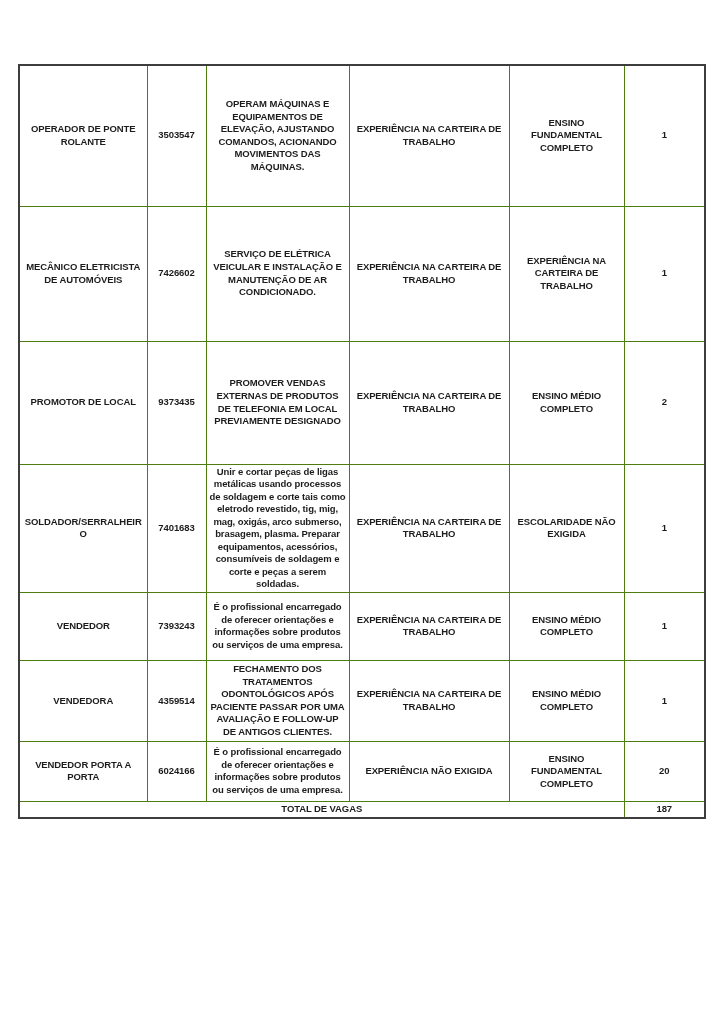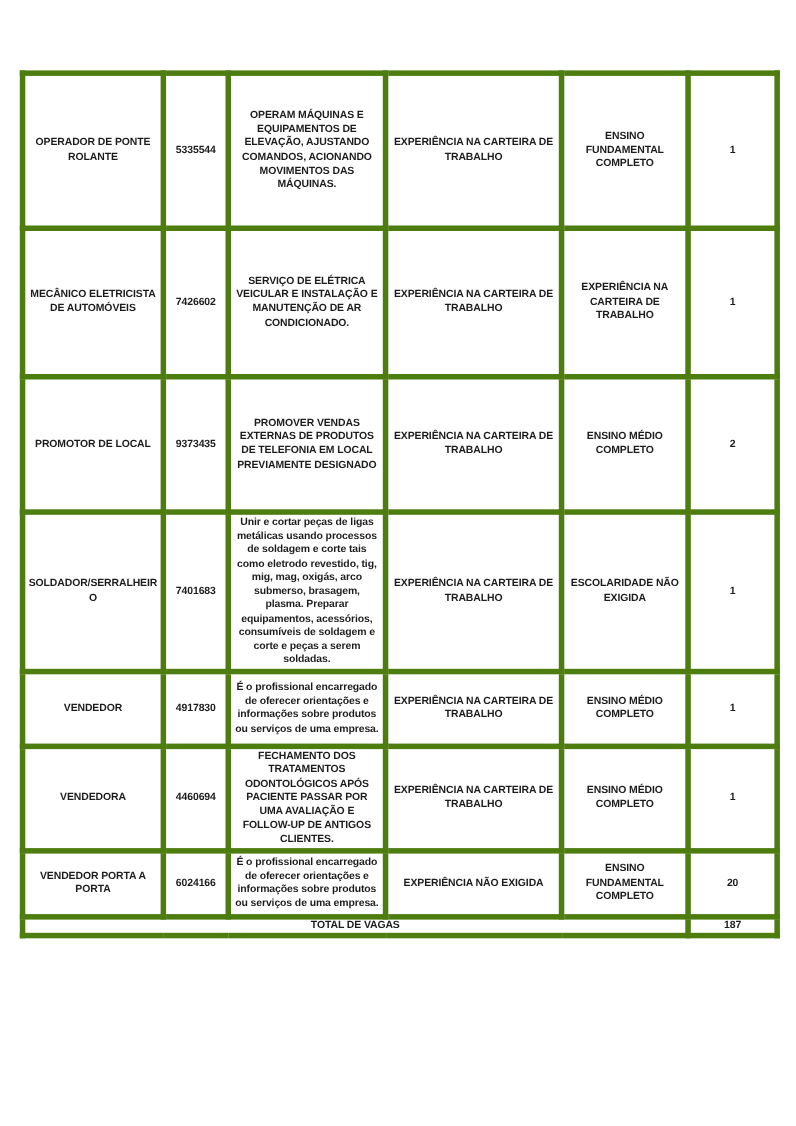--- a/index.html
+++ b/index.html
@@ -24,21 +24,21 @@
   table.jobs-table {
     position: absolute;
     left: 18px;
     top: 64px;
     width: 686px;
     border-collapse: collapse;
     table-layout: fixed;
     border: 2px solid #3d3d3d;
   }
   table.jobs-table td {
-    border: 5px solid #4d7c0f;
+    border: 1px solid #4d7c0f;
     text-align: center;
     vertical-align: middle;
     font-size: 9.5px;
     font-weight: bold;
     line-height: 1.32;
     padding: 1px 3px;
     letter-spacing: -0.1px;
     word-wrap: break-word;
     overflow: hidden;
   }
@@ -58,21 +58,21 @@
       <col style="width:128px">
       <col style="width:59px">
       <col style="width:143px">
       <col style="width:160px">
       <col style="width:115px">
       <col style="width:81px">
     </colgroup>
     <tbody id="jobs-tbody">
       <tr class="job-row" style="height: 141px;">
     <td class="col-title">OPERADOR DE PONTE ROLANTE</td>
-    <td class="col-code">5335544</td>
+    <td class="col-code">3503547</td>
     <td class="col-desc">OPERAM MÁQUINAS E EQUIPAMENTOS DE ELEVAÇÃO, AJUSTANDO COMANDOS, ACIONANDO MOVIMENTOS DAS MÁQUINAS.</td>
     <td class="col-exp">EXPERIÊNCIA NA CARTEIRA DE TRABALHO</td>
     <td class="col-edu">ENSINO FUNDAMENTAL COMPLETO</td>
     <td class="col-count">1</td>
   </tr>
         <tr class="job-row" style="height: 135px;">
     <td class="col-title">MECÂNICO ELETRICISTA DE AUTOMÓVEIS</td>
     <td class="col-code">7426602</td>
     <td class="col-desc">SERVIÇO DE ELÉTRICA VEICULAR E INSTALAÇÃO E MANUTENÇÃO DE AR CONDICIONADO.</td>
     <td class="col-exp">EXPERIÊNCIA NA CARTEIRA DE TRABALHO</td>
@@ -90,29 +90,29 @@
         <tr class="job-row" style="height: 128px;">
     <td class="col-title">SOLDADOR/SERRALHEIRO</td>
     <td class="col-code">7401683</td>
     <td class="col-desc">Unir e cortar peças de ligas metálicas usando processos de soldagem e corte tais como eletrodo revestido, tig, mig, mag, oxigás, arco submerso, brasagem, plasma. Preparar equipamentos, acessórios, consumíveis de soldagem e corte e peças a serem soldadas.</td>
     <td class="col-exp">EXPERIÊNCIA NA CARTEIRA DE TRABALHO</td>
     <td class="col-edu">ESCOLARIDADE NÃO EXIGIDA</td>
     <td class="col-count">1</td>
   </tr>
         <tr class="job-row" style="height: 68px;">
     <td class="col-title">VENDEDOR</td>
-    <td class="col-code">4917830</td>
+    <td class="col-code">7393243</td>
     <td class="col-desc">É o profissional encarregado de oferecer orientações e informações sobre produtos ou serviços de uma empresa.</td>
     <td class="col-exp">EXPERIÊNCIA NA CARTEIRA DE TRABALHO</td>
     <td class="col-edu">ENSINO MÉDIO COMPLETO</td>
     <td class="col-count">1</td>
   </tr>
         <tr class="job-row" style="height: 81px;">
     <td class="col-title">VENDEDORA</td>
-    <td class="col-code">4460694</td>
+    <td class="col-code">4359514</td>
     <td class="col-desc">FECHAMENTO DOS TRATAMENTOS ODONTOLÓGICOS APÓS PACIENTE PASSAR POR UMA AVALIAÇÃO E FOLLOW-UP DE ANTIGOS CLIENTES.</td>
     <td class="col-exp">EXPERIÊNCIA NA CARTEIRA DE TRABALHO</td>
     <td class="col-edu">ENSINO MÉDIO COMPLETO</td>
     <td class="col-count">1</td>
   </tr>
         <tr class="job-row" style="height: 60px;">
     <td class="col-title">VENDEDOR PORTA A PORTA</td>
     <td class="col-code">6024166</td>
     <td class="col-desc">É o profissional encarregado de oferecer orientações e informações sobre produtos ou serviços de uma empresa.</td>
     <td class="col-exp">EXPERIÊNCIA NÃO EXIGIDA</td>

